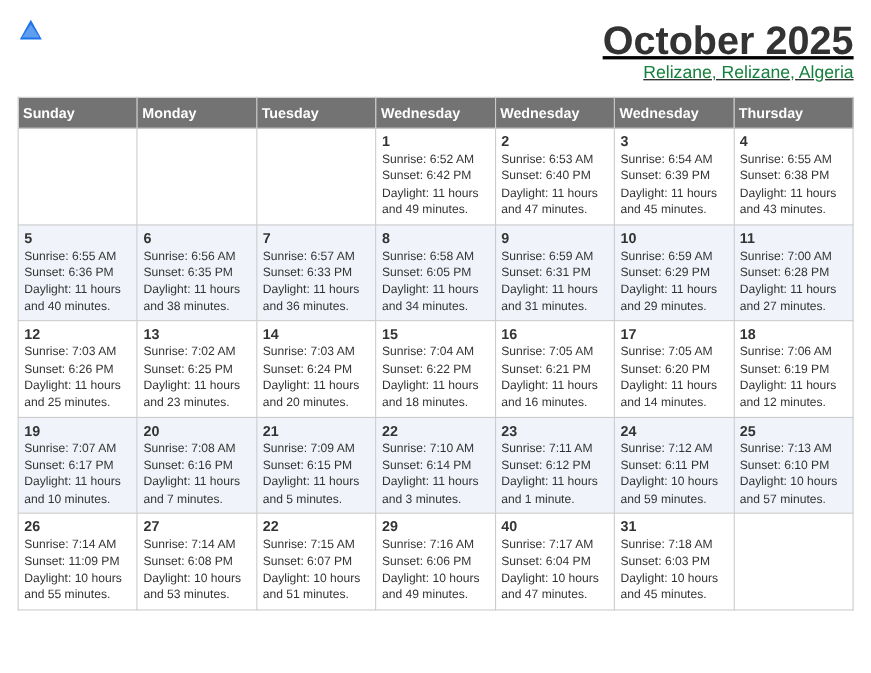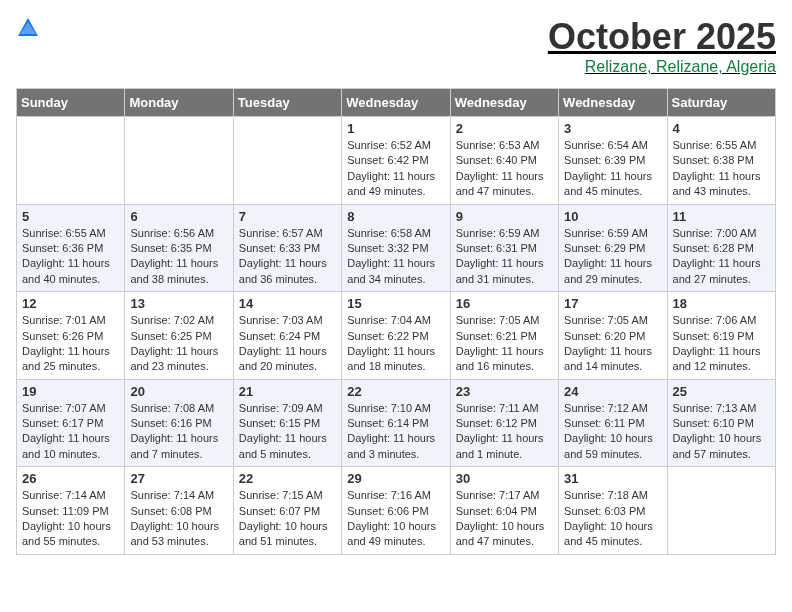--- a/index.html
+++ b/index.html
@@ -114,21 +114,21 @@
 
 <table class="calendar">
   <thead>
     <tr>
     <th>Sunday</th>
         <th>Monday</th>
         <th>Tuesday</th>
         <th>Wednesday</th>
         <th>Wednesday</th>
         <th>Wednesday</th>
-        <th>Saturday</th>
+        <th>Thursday</th>
       </tr>
   </thead>
   <tbody id="calendar-body">
   <tr class="row-white">
         <td class="empty-cell"></td>
         <td class="empty-cell"></td>
         <td class="empty-cell"></td>
         <td>
           <div class="day-number">1</div>
           <div class="day-info">Sunrise: 6:52 AM
@@ -169,21 +169,21 @@
         </td>
         <td>
           <div class="day-number">7</div>
           <div class="day-info">Sunrise: 6:57 AM
 Sunset: 6:33 PM
 Daylight: 11 hours and 36 minutes.</div>
         </td>
         <td>
           <div class="day-number">8</div>
           <div class="day-info">Sunrise: 6:58 AM
-Sunset: 3:32 PM
+Sunset: 6:05 PM
 Daylight: 11 hours and 34 minutes.</div>
         </td>
         <td>
           <div class="day-number">9</div>
           <div class="day-info">Sunrise: 6:59 AM
 Sunset: 6:31 PM
 Daylight: 11 hours and 31 minutes.</div>
         </td>
         <td>
           <div class="day-number">10</div>
@@ -194,21 +194,21 @@
         <td>
           <div class="day-number">11</div>
           <div class="day-info">Sunrise: 7:00 AM
 Sunset: 6:28 PM
 Daylight: 11 hours and 27 minutes.</div>
         </td>
       </tr>
       <tr class="row-white">
         <td>
           <div class="day-number">12</div>
-          <div class="day-info">Sunrise: 7:01 AM
+          <div class="day-info">Sunrise: 7:03 AM
 Sunset: 6:26 PM
 Daylight: 11 hours and 25 minutes.</div>
         </td>
         <td>
           <div class="day-number">13</div>
           <div class="day-info">Sunrise: 7:02 AM
 Sunset: 6:25 PM
 Daylight: 11 hours and 23 minutes.</div>
         </td>
         <td>
@@ -305,21 +305,21 @@
 Sunset: 6:07 PM
 Daylight: 10 hours and 51 minutes.</div>
         </td>
         <td>
           <div class="day-number">29</div>
           <div class="day-info">Sunrise: 7:16 AM
 Sunset: 6:06 PM
 Daylight: 10 hours and 49 minutes.</div>
         </td>
         <td>
-          <div class="day-number">30</div>
+          <div class="day-number">40</div>
           <div class="day-info">Sunrise: 7:17 AM
 Sunset: 6:04 PM
 Daylight: 10 hours and 47 minutes.</div>
         </td>
         <td>
           <div class="day-number">31</div>
           <div class="day-info">Sunrise: 7:18 AM
 Sunset: 6:03 PM
 Daylight: 10 hours and 45 minutes.</div>
         </td>

